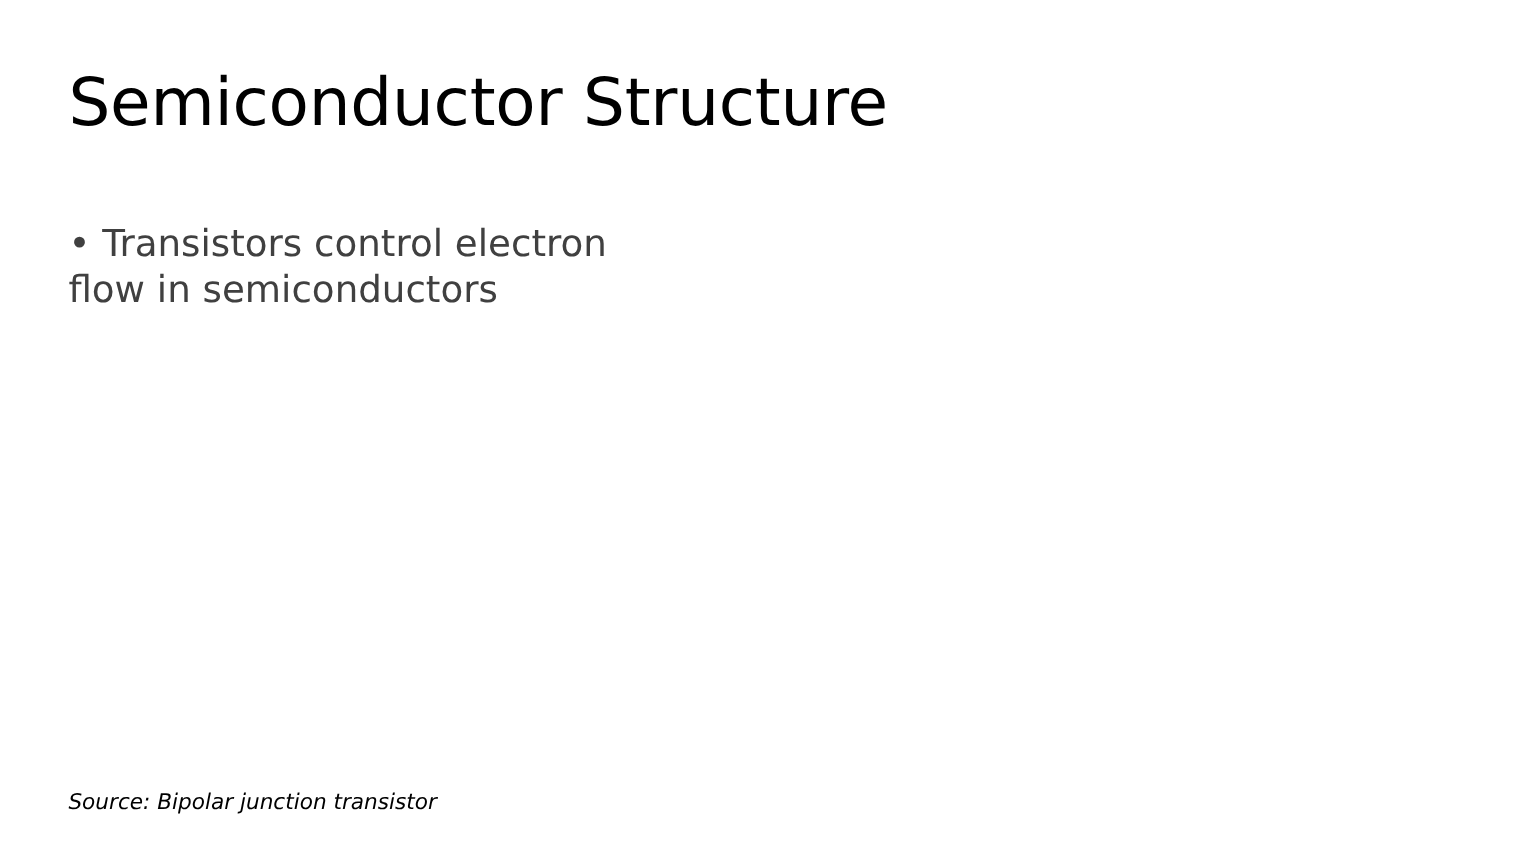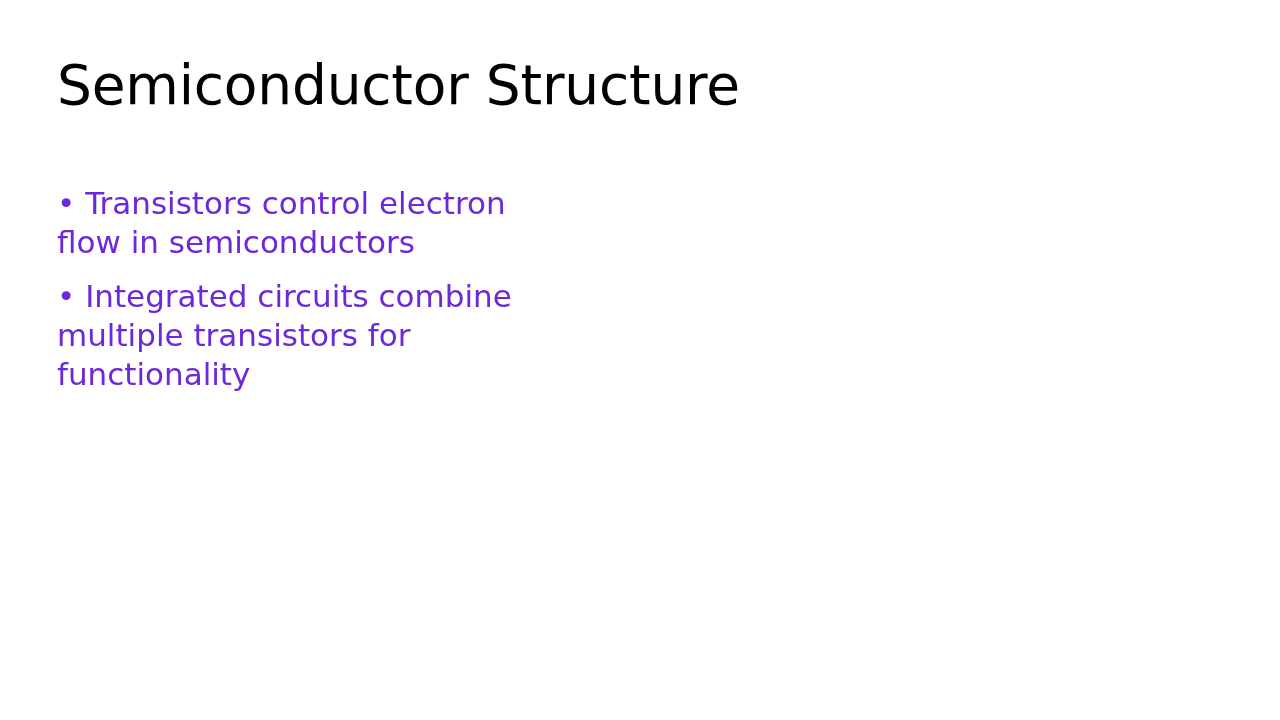--- a/index.html
+++ b/index.html
@@ -49,21 +49,21 @@
     width: 515px;
   }
 
   .bullet-para {
     margin: 0 0 15px 0;
     padding: 0;
     font-family: "DejaVu Sans", "Liberation Sans", sans-serif;
     font-size: 31px;
     font-weight: 400;
     line-height: 39px;
-    color: #6d28d9;
+    color: #404040;
     text-indent: 0;
   }
 
   .bullet-para:last-child {
     margin-bottom: 0;
   }
 
   .bullet-mark {
     
   }
@@ -89,18 +89,18 @@
 
 <div class="slide">
 
   <h1 class="slide-title">Semiconductor Structure</h1>
 
   <div class="body-block">
 
     <p class="bullet-para"><span class="bullet-mark">•</span> <span>Transistors control electron flow in semiconductors</span></p>
 
 
-    <p class="bullet-para"><span class="bullet-mark">•</span> <span>Integrated circuits combine multiple transistors for functionality</span></p>
 
   </div>
 
+  <p class="source-note">Source: Bipolar junction transistor</p>
 
 </div>
 
 </body></html>

